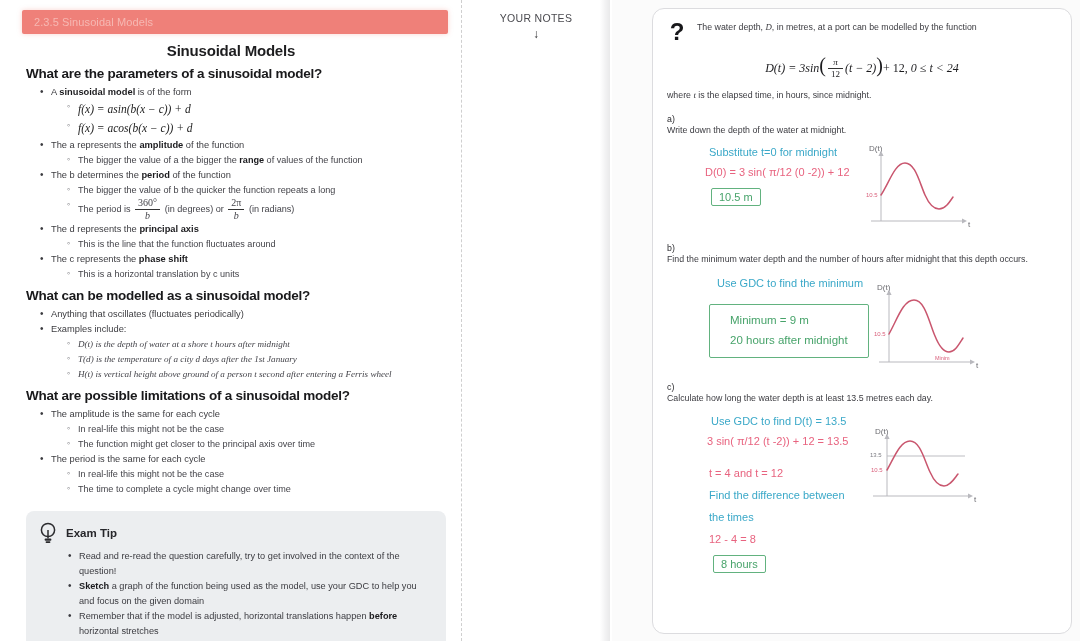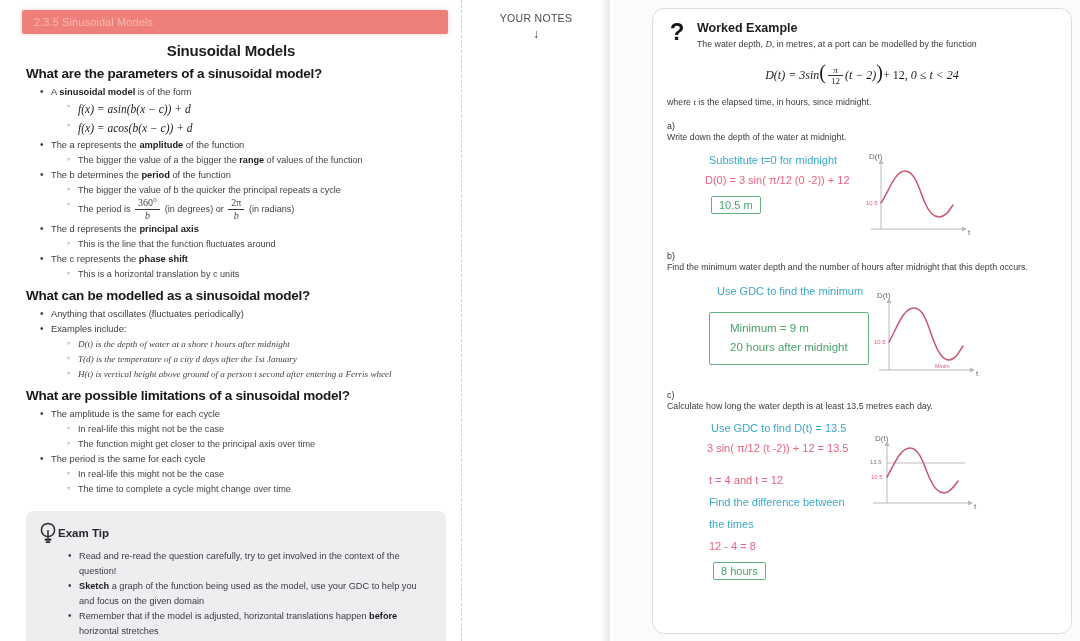--- a/index.html
+++ b/index.html
@@ -63,21 +63,21 @@
   }
   .frac .num { border-bottom:1px solid #333; padding:0 3px; line-height:1.15; }
   .frac .den { padding:0 3px; font-style:italic; line-height:1.15; }
   .it { font-family:"Liberation Serif", serif; font-style:italic; }
 
   
   .exam-tip {
     margin-top: 14px; width: 420px; background:#eceef0;
     border-radius: 8px; padding: 10px 12px 14px 12px; position:relative;
   }
-  .exam-tip .tip-head { display:flex; align-items:center; margin-bottom:2px; }
+  .exam-tip .tip-head { display:flex; align-items:center; gap:8px; margin-bottom:2px; }
   .bulb { width:20px; height:24px; flex:0 0 20px; }
   .tip-title { font-size:11.5px; font-weight:600; color:#26262a; }
   .exam-tip ul { list-style:none; margin-left: 30px; margin-top:4px; }
   .exam-tip li {
     position:relative; padding-left:11px; font-size:9.2px; color:#3b3b40; line-height:1.62;
   }
   .exam-tip li::before { content:"•"; position:absolute; left:0; top:-1px; font-size:10px; }
 
   
   .mid-col {
@@ -162,21 +162,21 @@
         </li>
         <li>
           <span>The a represents the </span><span class="b">amplitude</span><span> of the function</span>
           <ul class="lvl2">
             <li>The bigger the value of a the bigger the <span class="b">range</span> of values of the function</li>
           </ul>
         </li>
         <li>
           <span>The b determines the </span><span class="b">period</span><span> of the function</span>
           <ul class="lvl2">
-            <li>The bigger the value of b the quicker the principal repeats a cycle</li>
+            <li>The bigger the value of b the quicker the function repeats a long</li>
             <li>
               <span>The period is</span>
               <span class="frac">
                 <span class="num">360°</span>
                 <span class="den">b</span>
               </span>
               <span>(in degrees) or</span>
               <span class="frac">
                 <span class="num">2π</span>
                 <span class="den">b</span>
@@ -255,21 +255,20 @@
     <div class="down-arrow">↓</div>
   </div>
   <div class="mid-edge"></div>
 
   <div class="right-page">
     <div class="we-card">
 
       <div class="we-head">
         <div class="qmark">?</div>
         <div style="flex:1">
-          <div class="we-title">Worked Example</div>
           <div class="we-text">
             The water depth, <span class="it">D</span>, in metres, at a port can be modelled by the function
           </div>
         </div>
       </div>
 
       <div class="we-formula">
         <span class="it">D(t) = 3sin</span><span style="font-size:20px;font-family:'Liberation Serif',serif;">(</span><span class="frac" style="font-size:9px">
             <span class="num" style="font-style:italic">π</span>
             <span class="den" style="font-style:normal">12</span>

